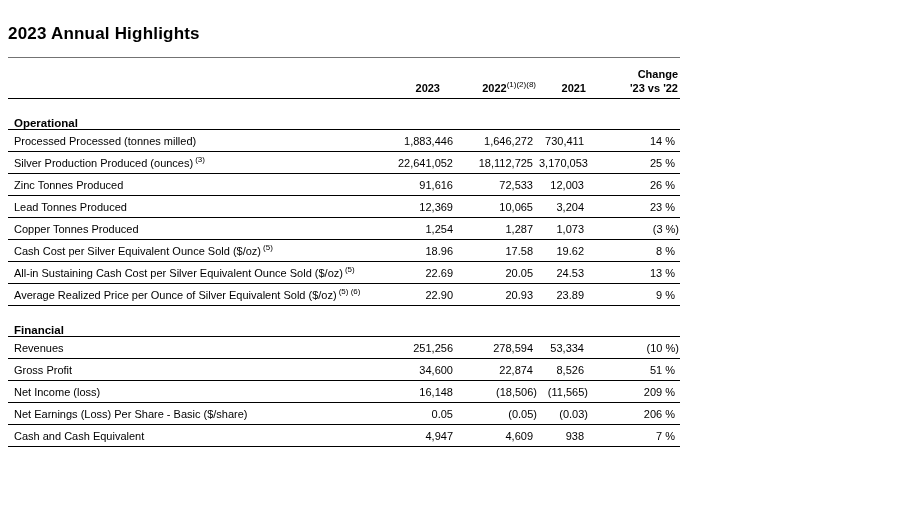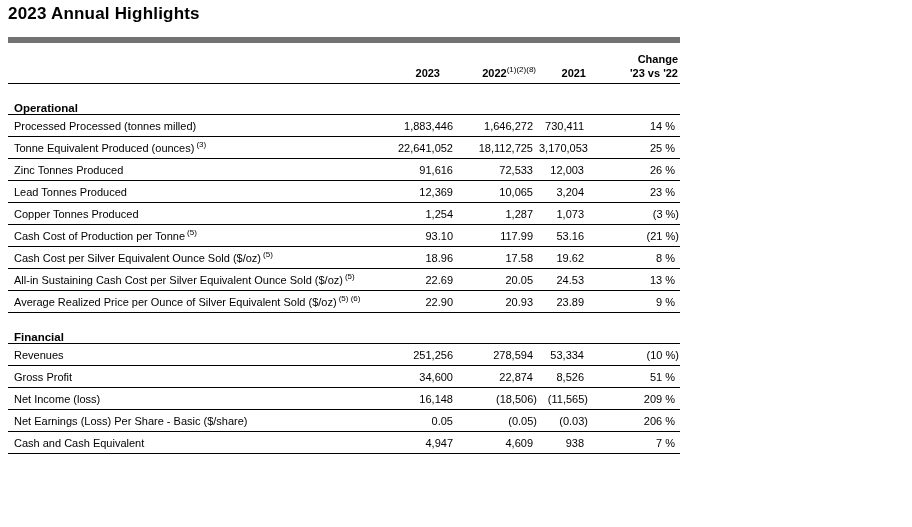--- a/index.html
+++ b/index.html
@@ -6,41 +6,41 @@
   body {
     width: 912px; height: 527px;
     background: #ffffff;
     color: #000000;
     font-family: "Liberation Sans", sans-serif;
     overflow: hidden;
   }
   .title {
     font-size: 17px;
     font-weight: bold;
-    margin: 4px 0 0 8px;
+    margin: 24px 0 0 8px;
     line-height: 20px;
     letter-spacing: 0.2px;
   }
   table.highlights {
     margin: 13px 0 0 8px;
     border-collapse: collapse;
     table-layout: fixed;
     width: 672px;
     font-size: 11px;
   }
   col.c-label  { width: 372px; }
   col.c-2023   { width: 78px; }
   col.c-2022   { width: 80px; }
   col.c-2021   { width: 51px; }
   col.c-change { width: 91px; }
 
   thead th {
     font-weight: bold;
     vertical-align: bottom;
-    border-top: 6px solid #737373;
+    border-top: 1px solid #737373;
     border-bottom: 1px solid #000;
     padding: 0 0 3px 0;
     height: 37px;
     text-align: right;
     line-height: 14px;
   }
   th.h2023   { padding-right: 18px; }
   th.h2022   { padding-right: 2px; }
   th.h2021   { padding-right: 3px; }
   th.hchange { padding-right: 2px; }
@@ -101,21 +101,21 @@
     </tr>
 
     <tr class="data-row">
       <td class="lbl"><span>Processed Processed (tonnes milled)</span><sup class="lsup"></sup></td>
       <td class="num">1,883,446</td>
       <td class="num">1,646,272</td>
       <td class="num">730,411</td>
       <td class="num">14 %</td>
     </tr>
     <tr class="data-row">
-      <td class="lbl"><span>Tonne Equivalent Produced (ounces)</span><sup class="lsup">(3)</sup></td>
+      <td class="lbl"><span>Silver Production Produced (ounces)</span><sup class="lsup">(3)</sup></td>
       <td class="num">22,641,052</td>
       <td class="num">18,112,725</td>
       <td class="num">3,170,053</td>
       <td class="num">25 %</td>
     </tr>
     <tr class="data-row">
       <td class="lbl"><span>Zinc Tonnes Produced</span><sup class="lsup"></sup></td>
       <td class="num">91,616</td>
       <td class="num">72,533</td>
       <td class="num">12,003</td>
@@ -129,27 +129,20 @@
       <td class="num">23 %</td>
     </tr>
     <tr class="data-row">
       <td class="lbl"><span>Copper Tonnes Produced</span><sup class="lsup"></sup></td>
       <td class="num">1,254</td>
       <td class="num">1,287</td>
       <td class="num">1,073</td>
       <td class="num paren">(3 %)</td>
     </tr>
     <tr class="data-row">
-      <td class="lbl"><span>Cash Cost of Production per Tonne</span><sup class="lsup">(5)</sup></td>
-      <td class="num">93.10</td>
-      <td class="num">117.99</td>
-      <td class="num">53.16</td>
-      <td class="num paren">(21 %)</td>
-    </tr>
-    <tr class="data-row">
       <td class="lbl"><span>Cash Cost per Silver Equivalent Ounce Sold ($/oz)</span><sup class="lsup">(5)</sup></td>
       <td class="num">18.96</td>
       <td class="num">17.58</td>
       <td class="num">19.62</td>
       <td class="num">8 %</td>
     </tr>
     <tr class="data-row">
       <td class="lbl"><span>All-in Sustaining Cash Cost per Silver Equivalent Ounce Sold ($/oz)</span><sup class="lsup">(5)</sup></td>
       <td class="num">22.69</td>
       <td class="num">20.05</td>

